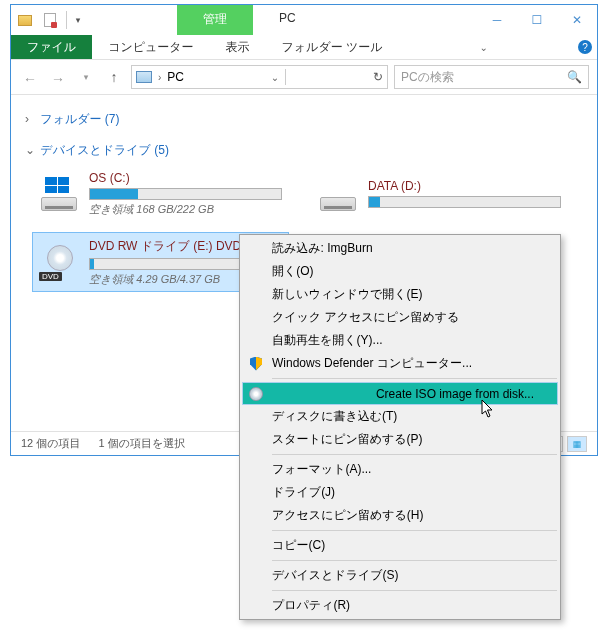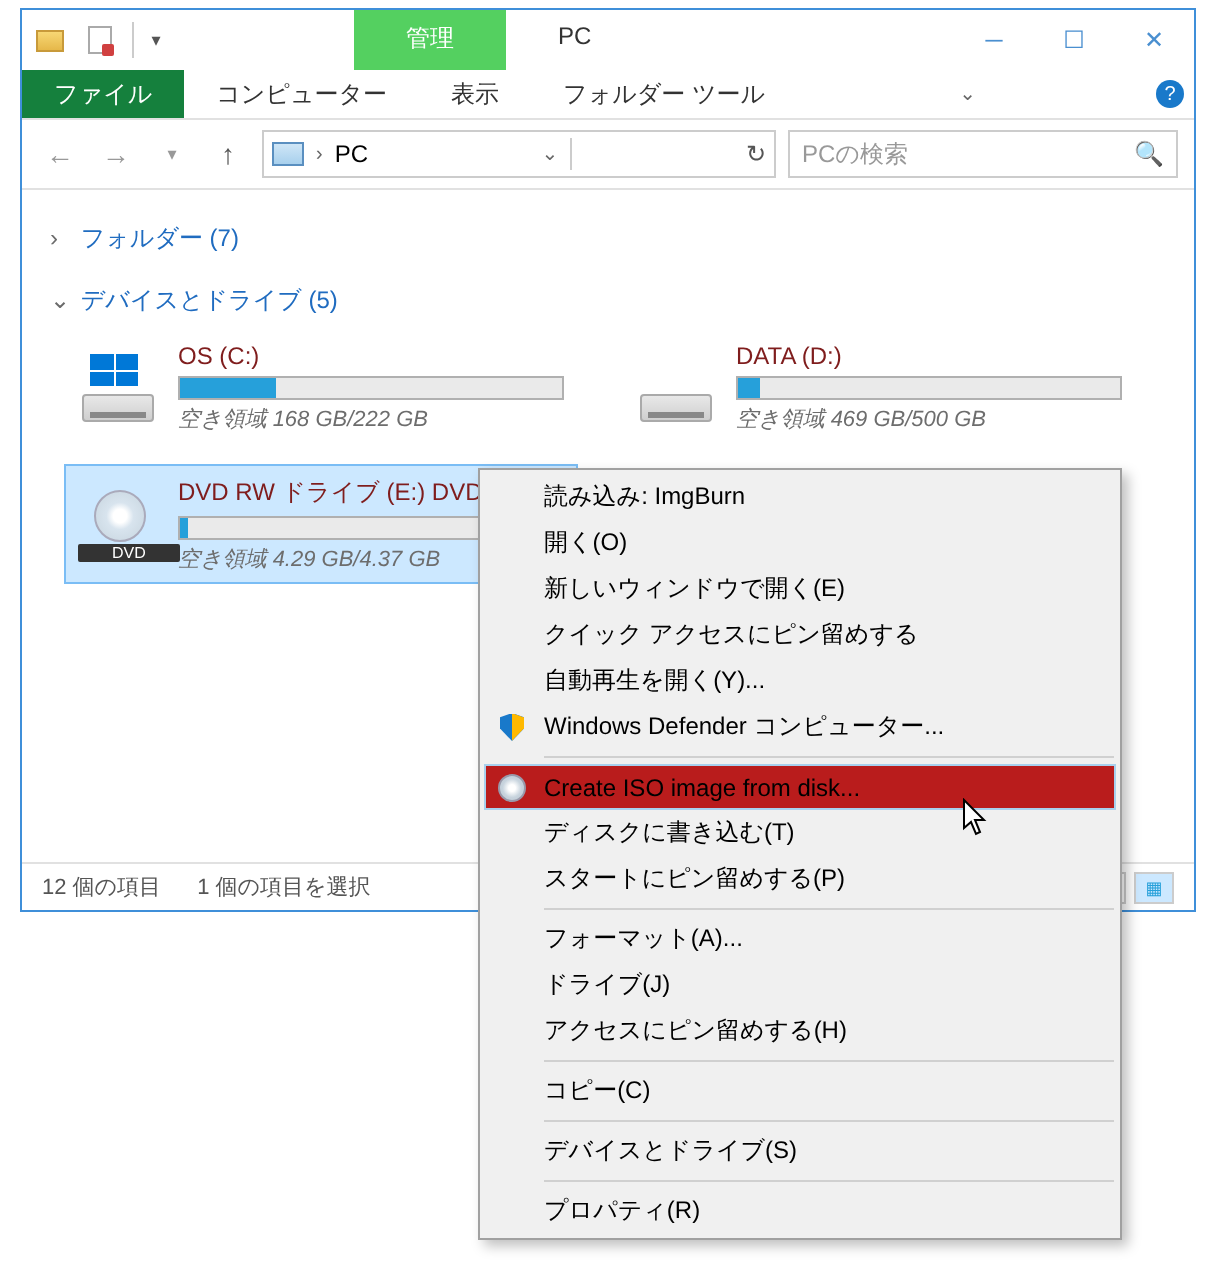--- a/index.html
+++ b/index.html
@@ -40,34 +40,34 @@
 
 .drive-grid { display: flex; flex-wrap: wrap; gap: 12px 24px; margin-left: 8px; margin-bottom: 8px; }
 .drive { width: 255px; display: flex; align-items: center; gap: 10px; padding: 4px 6px; position: relative; }
 .drive.selected { background: #cce8ff; outline: 1px solid #7abdf5; }
 .drive-icon { width: 40px; height: 34px; flex-shrink: 0; position: relative; }
 .hdd-body { position: absolute; bottom: 0; left: 2px; width: 36px; height: 14px; background: linear-gradient(#e8e8e8,#cfcfcf); border: 1px solid #aaa; border-radius: 2px; }
 .hdd-front { position: absolute; bottom: 2px; left: 6px; width: 28px; height: 3px; background: #888; }
 .win-flag { position: absolute; top: 0; left: 6px; width: 24px; height: 16px; display: grid; grid-template: 1fr 1fr / 1fr 1fr; gap: 1px; }
 .win-flag span { background: #0078d7; }
 .dvd-disc { position: absolute; top: 0; left: 8px; width: 26px; height: 26px; border-radius: 50%; background: radial-gradient(circle,#fff 20%,#d8e4ee 40%,#cfdce6 70%); border: 1px solid #aab; }
-.dvd-label { position: absolute; bottom: -2px; left: 0; background: #333; color: #fff; font-size: 8px; padding: 0 17px; border-radius: 1px; }
+.dvd-label { position: absolute; bottom: -2px; left: 0; background: #333; color: #fff; font-size: 8px; padding: 0 3px; border-radius: 1px; }
 .drive-info { flex: 1; min-width: 0; }
 .drive-name { color: #7f1d1d; white-space: nowrap; overflow: hidden; text-overflow: ellipsis; }
 .drive-bar { height: 12px; border: 1px solid #b0b0b0; background: #eaeaea; margin: 3px 0 2px 0; position: relative; }
 .drive-bar-fill { position: absolute; left: 0; top: 0; bottom: 0; background: #26a0da; }
 .drive-free { color: #6d6d6d; font-size: 11px; font-style: italic; }
 
 .statusbar { position: absolute; bottom: 0; left: 0; right: 0; height: 24px; border-top: 1px solid #e1e1e1; display: flex; align-items: center; padding: 0 10px; font-size: 11px; color: #555; gap: 18px; }
 .status-right { margin-left: auto; display: flex; gap: 4px; }
 .view-btn { width: 20px; height: 16px; border: 1px solid #ccc; display: flex; align-items: center; justify-content: center; font-size: 9px; color: #26a0da; }
 
 .context-menu { position: absolute; left: 239px; top: 234px; width: 322px; background: #f0f0f0; border: 1px solid #a0a0a0; box-shadow: 3px 3px 6px rgba(0,0,0,0.25); font-size: 12px; padding: 2px; }
 .cm-item { height: 23px; display: flex; align-items: center; padding: 0 24px 0 30px; position: relative; color: #000; white-space: nowrap; }
-.cm-item.hover { background: #b91c1c; outline: 1px solid #a8d0ed; outline-offset: -1px; }
+.cm-item.hover { background: #14b8a6; outline: 1px solid #a8d0ed; outline-offset: -1px; justify-content: flex-end; }
 .cm-sep { height: 1px; background: #d0d0d0; margin: 3px 1px 3px 30px; }
 .cm-arrow { position: absolute; right: 10px; color: #555; font-size: 10px; }
 .cm-icon { position: absolute; left: 6px; width: 16px; height: 16px; display: flex; align-items: center; justify-content: center; }
 .shield { width: 12px; height: 14px; background: #1979ca; clip-path: polygon(50% 0,100% 15%,100% 55%,50% 100%,0 55%,0 15%); position: relative; }
 .shield::after { content:""; position:absolute; left:50%; top:0; bottom:0; width:50%; background:#ffb900; clip-path: polygon(0 0,100% 15%,100% 55%,0 100%); }
 .disc-icon { width: 14px; height: 14px; border-radius: 50%; background: radial-gradient(circle,#fff 20%,#c8d4de 55%,#b8c4ce); border: 1px solid #99a; }
 
 .cursor { position: absolute; left: 481px; top: 399px; width: 14px; height: 20px; pointer-events: none; }
 .cursor svg { width: 14px; height: 20px; }
 </style>
@@ -165,21 +165,20 @@
       <div class="drive">
         <div class="drive-icon">
           <div class="hdd-body"></div>
             <div class="hdd-front"></div>
         </div>
         <div class="drive-info">
           <div class="drive-name">DATA (D:)</div>
           <div class="drive-bar">
               <div class="drive-bar-fill" style="width:6%"></div>
             </div>
-          <div class="drive-free">空き領域 469 GB/500 GB</div>
         </div>
       </div>
 
       <div class="drive selected">
         <div class="drive-icon">
           <div class="dvd-disc"></div>
           <div class="dvd-label">DVD</div>
         </div>
         <div class="drive-info">
           <div class="drive-name">DVD RW ドライブ (E:) DVD</div>

